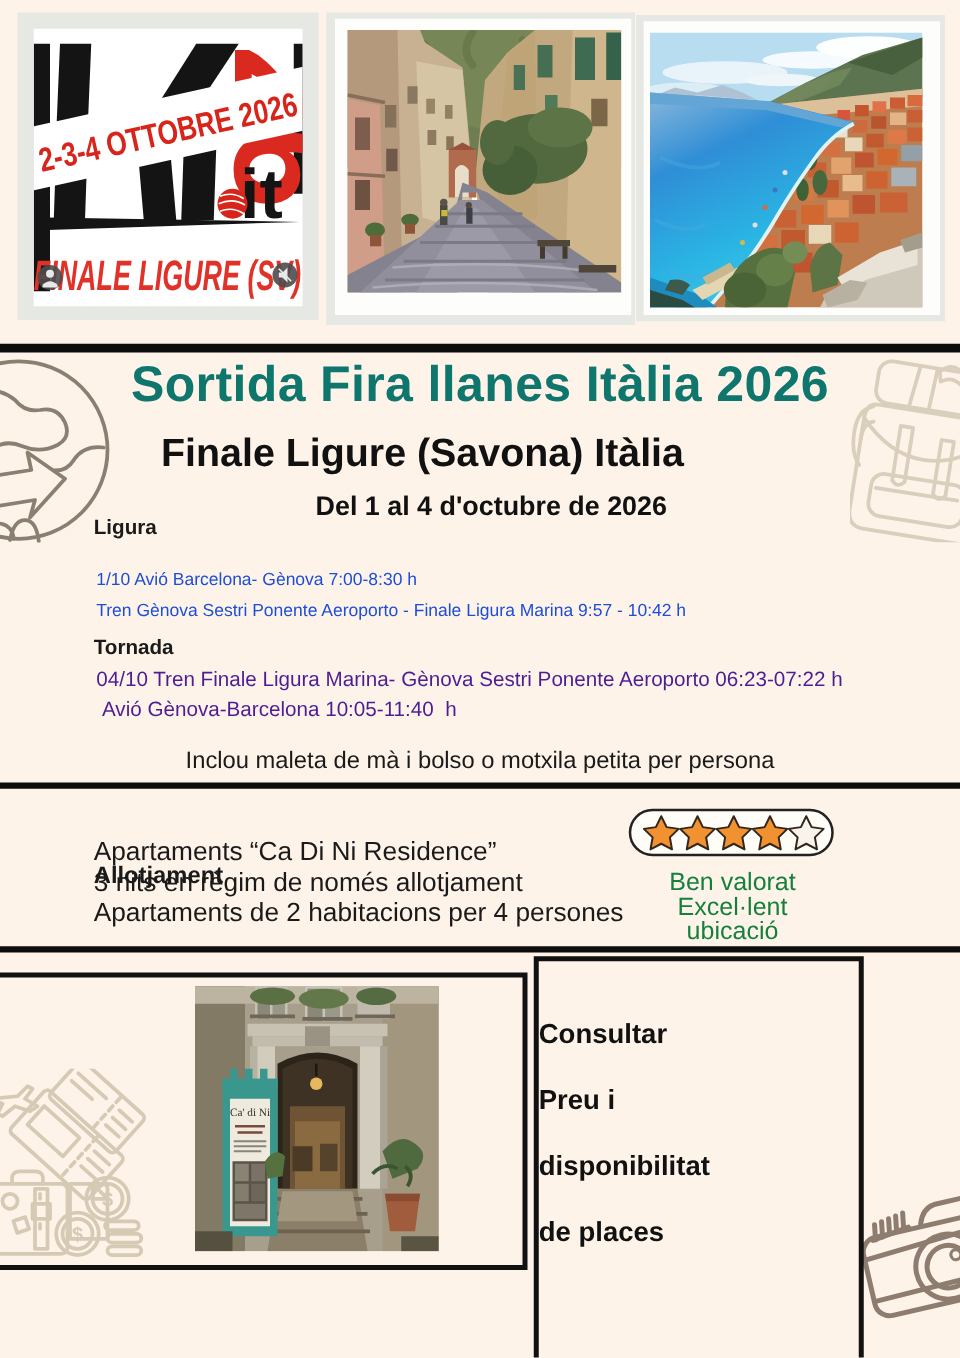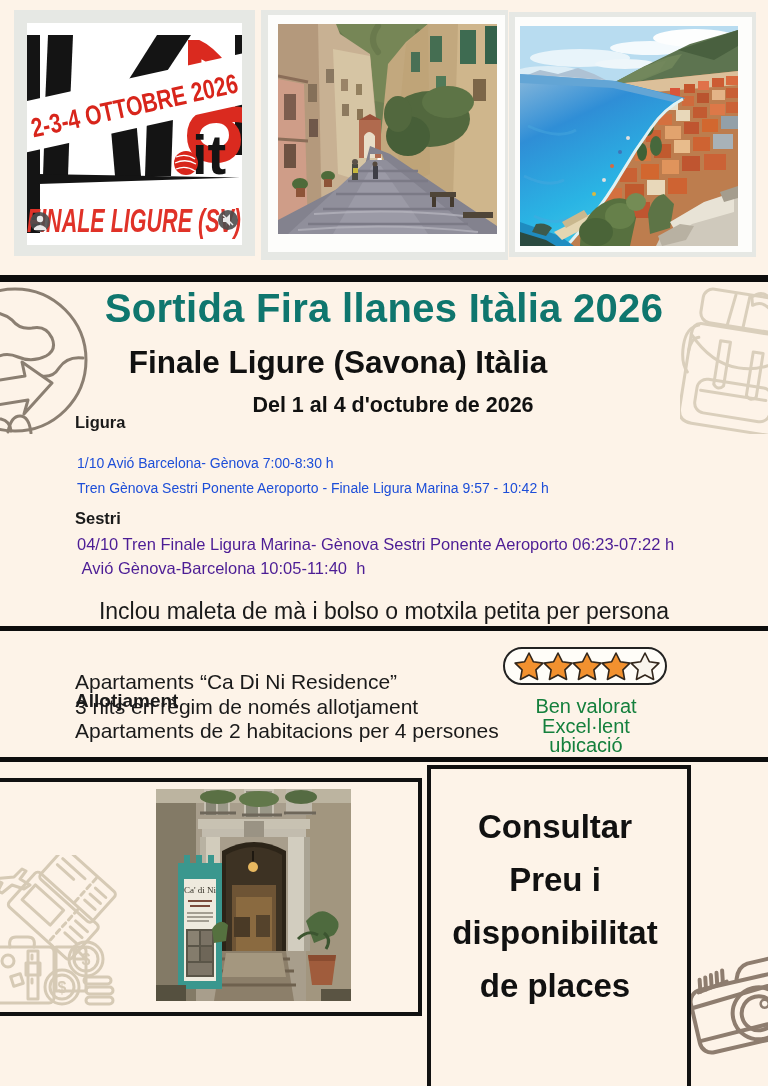--- a/index.html
+++ b/index.html
@@ -347,25 +347,25 @@
 <div class="abs" style="left:0;top:286px;width:768px;text-align:center;font-size:40px;font-weight:bold;letter-spacing:0.3px;color:#0f766e;">Sortida Fira llanes Itàlia 2026</div>
 
 <div class="abs" style="left:0;top:344px;width:676px;text-align:center;font-size:31.5px;font-weight:bold;color:#111;">Finale Ligure (Savona) Itàlia</div>
 
 <div class="abs" style="left:9px;top:393px;width:768px;text-align:center;font-size:21.5px;font-weight:bold;color:#111;">Del 1 al 4 d'octubre de 2026</div>
 
 <div class="abs" style="left:75px;top:413px;font-size:16.5px;font-weight:bold;color:#1a1a1a;">Ligura</div>
 
 <div class="abs" style="left:77px;top:451px;font-size:14px;color:#1d4ed8;line-height:25px;">1/10 Avió Barcelona- Gènova 7:00-8:30 h<br>Tren Gènova Sestri Ponente Aeroporto - Finale Ligura Marina 9:57 - 10:42 h</div>
 
-<div class="abs" style="left:75px;top:509px;font-size:16.5px;font-weight:bold;color:#1a1a1a;">Sestri</div>
+<div class="abs" style="left:75px;top:509px;font-size:16.5px;font-weight:bold;color:#1a1a1a;">Tornada</div>
 
 <div class="abs" style="left:77px;top:532px;font-size:16.5px;color:#4c1d95;line-height:24px;">04/10 Tren Finale Ligura Marina- Gènova Sestri Ponente Aeroporto 06:23-07:22 h<br>&nbsp;Avió Gènova-Barcelona 10:05-11:40&nbsp;&nbsp;h</div>
 
-<div class="abs" style="left:0;top:598px;width:768px;text-align:center;font-size:23px;color:#1a1a1a;">Inclou maleta de mà i bolso o motxila petita per persona</div>
+<div class="abs" style="left:0;top:598px;width:768px;text-align:center;font-size:19px;color:#1a1a1a;">Inclou maleta de mà i bolso o motxila petita per persona</div>
 
 <div class="abs" style="left:0;top:626px;width:768px;height:5px;background:#0d0d0d;"></div>
 
 <div class="abs" style="left:75px;top:645px;font-size:19px;font-weight:bold;color:#1a1a1a;margin-top:45px;">Allotjament</div>
 
 <div class="abs" style="left:75px;top:670px;font-size:21px;color:#1a1a1a;line-height:24.5px;">Apartaments “Ca Di Ni Residence”<br>3 nits en règim de només allotjament<br>Apartaments de 2 habitacions per 4 persones</div>
 
 <div class="abs" id="stars" style="left:503px;top:647px;width:160px;height:34px;background:#fffdf8;border:2px solid #222;border-radius:19px;">
 <svg width="160" height="34" viewBox="0 0 160 34" style="position:absolute;left:2px;top:0;">
   <g stroke="#33271c" stroke-width="1.6" stroke-linejoin="round">
@@ -449,13 +449,13 @@
 
   <path d="M56 140 q8 -12 16 -4 l-2 16 -12 2 z" fill="#55713f"></path>
 
   <rect x="0" y="196" width="30" height="16" fill="#55503f"></rect>
   <rect x="165" y="200" width="30" height="12" fill="#5a5443"></rect>
 </svg>
 </div>
 
 <div class="abs" style="left:427px;top:765px;width:256px;height:330px;border:4px solid #111;"></div>
 
-<div class="abs" style="left:431px;top:800px;width:248px;text-align:center;font-size:33px;font-weight:bold;color:#111;line-height:53px;">Consultar<br>Preu i<br>disponibilitat<br>de places</div>
+<div class="abs" style="left:431px;top:800px;width:248px;font-size:22px;font-weight:bold;color:#111;line-height:53px;">Consultar<br>Preu i<br>disponibilitat<br>de places</div>
 
 </body></html>

